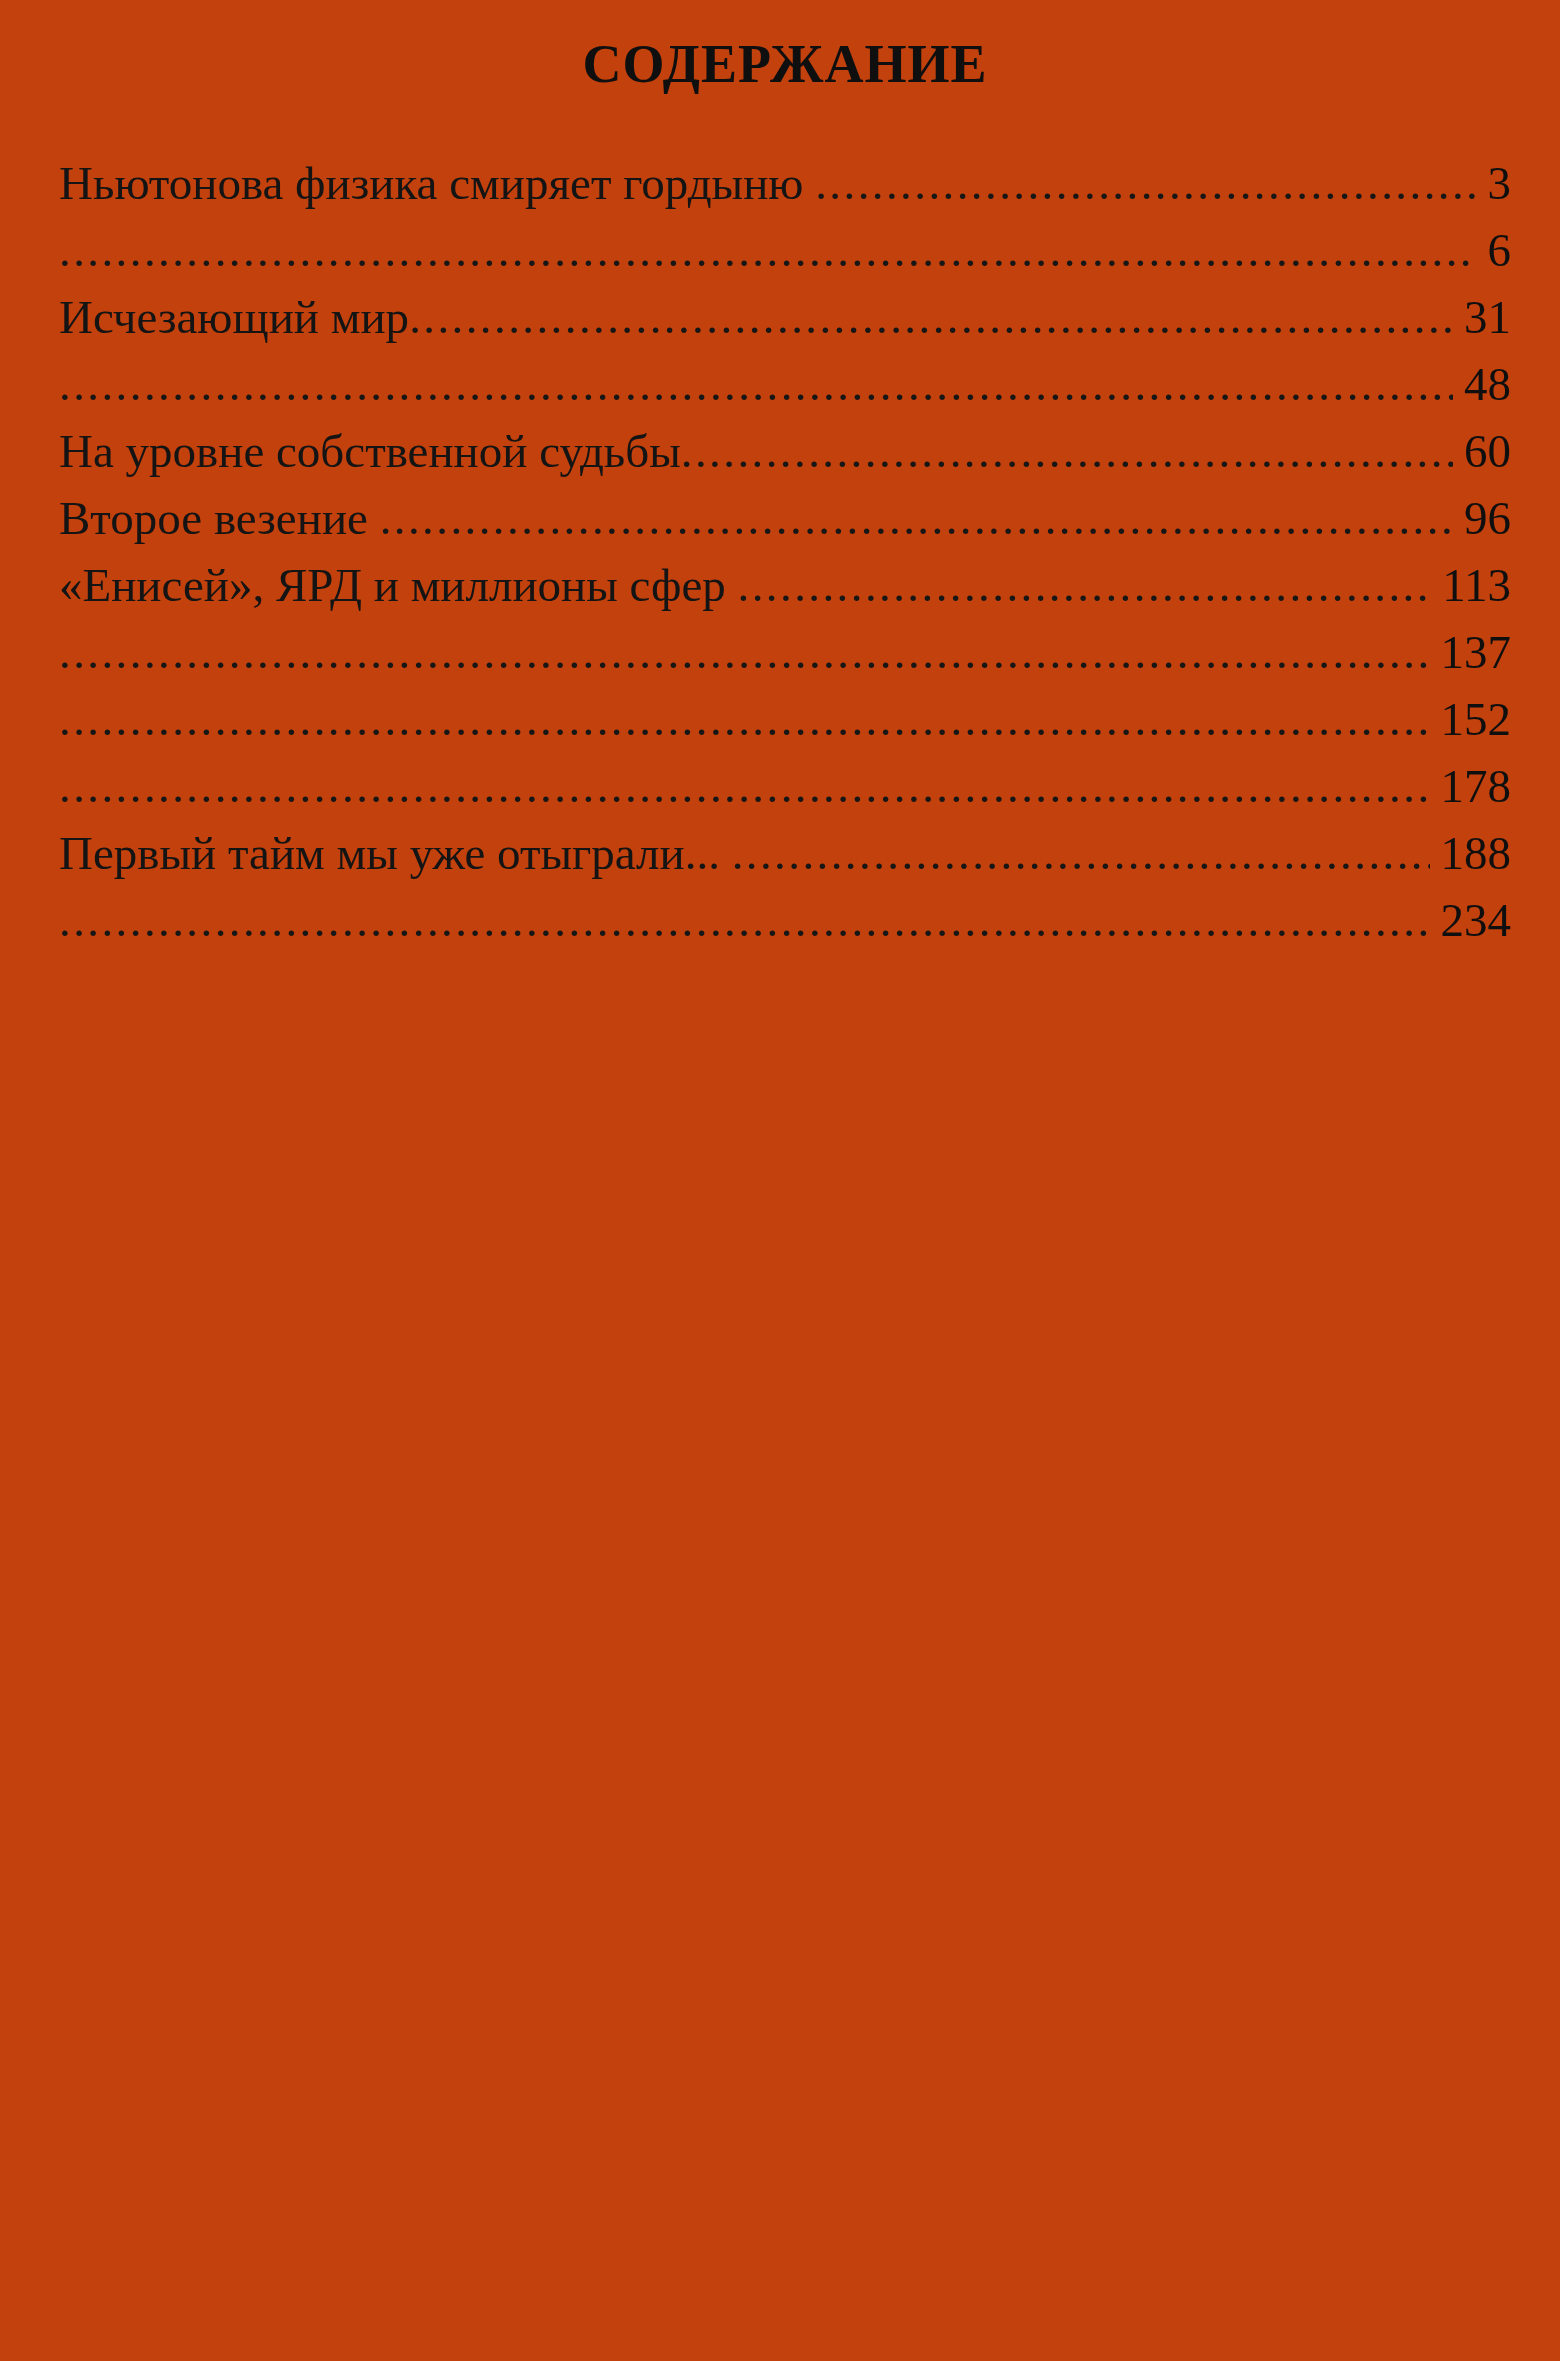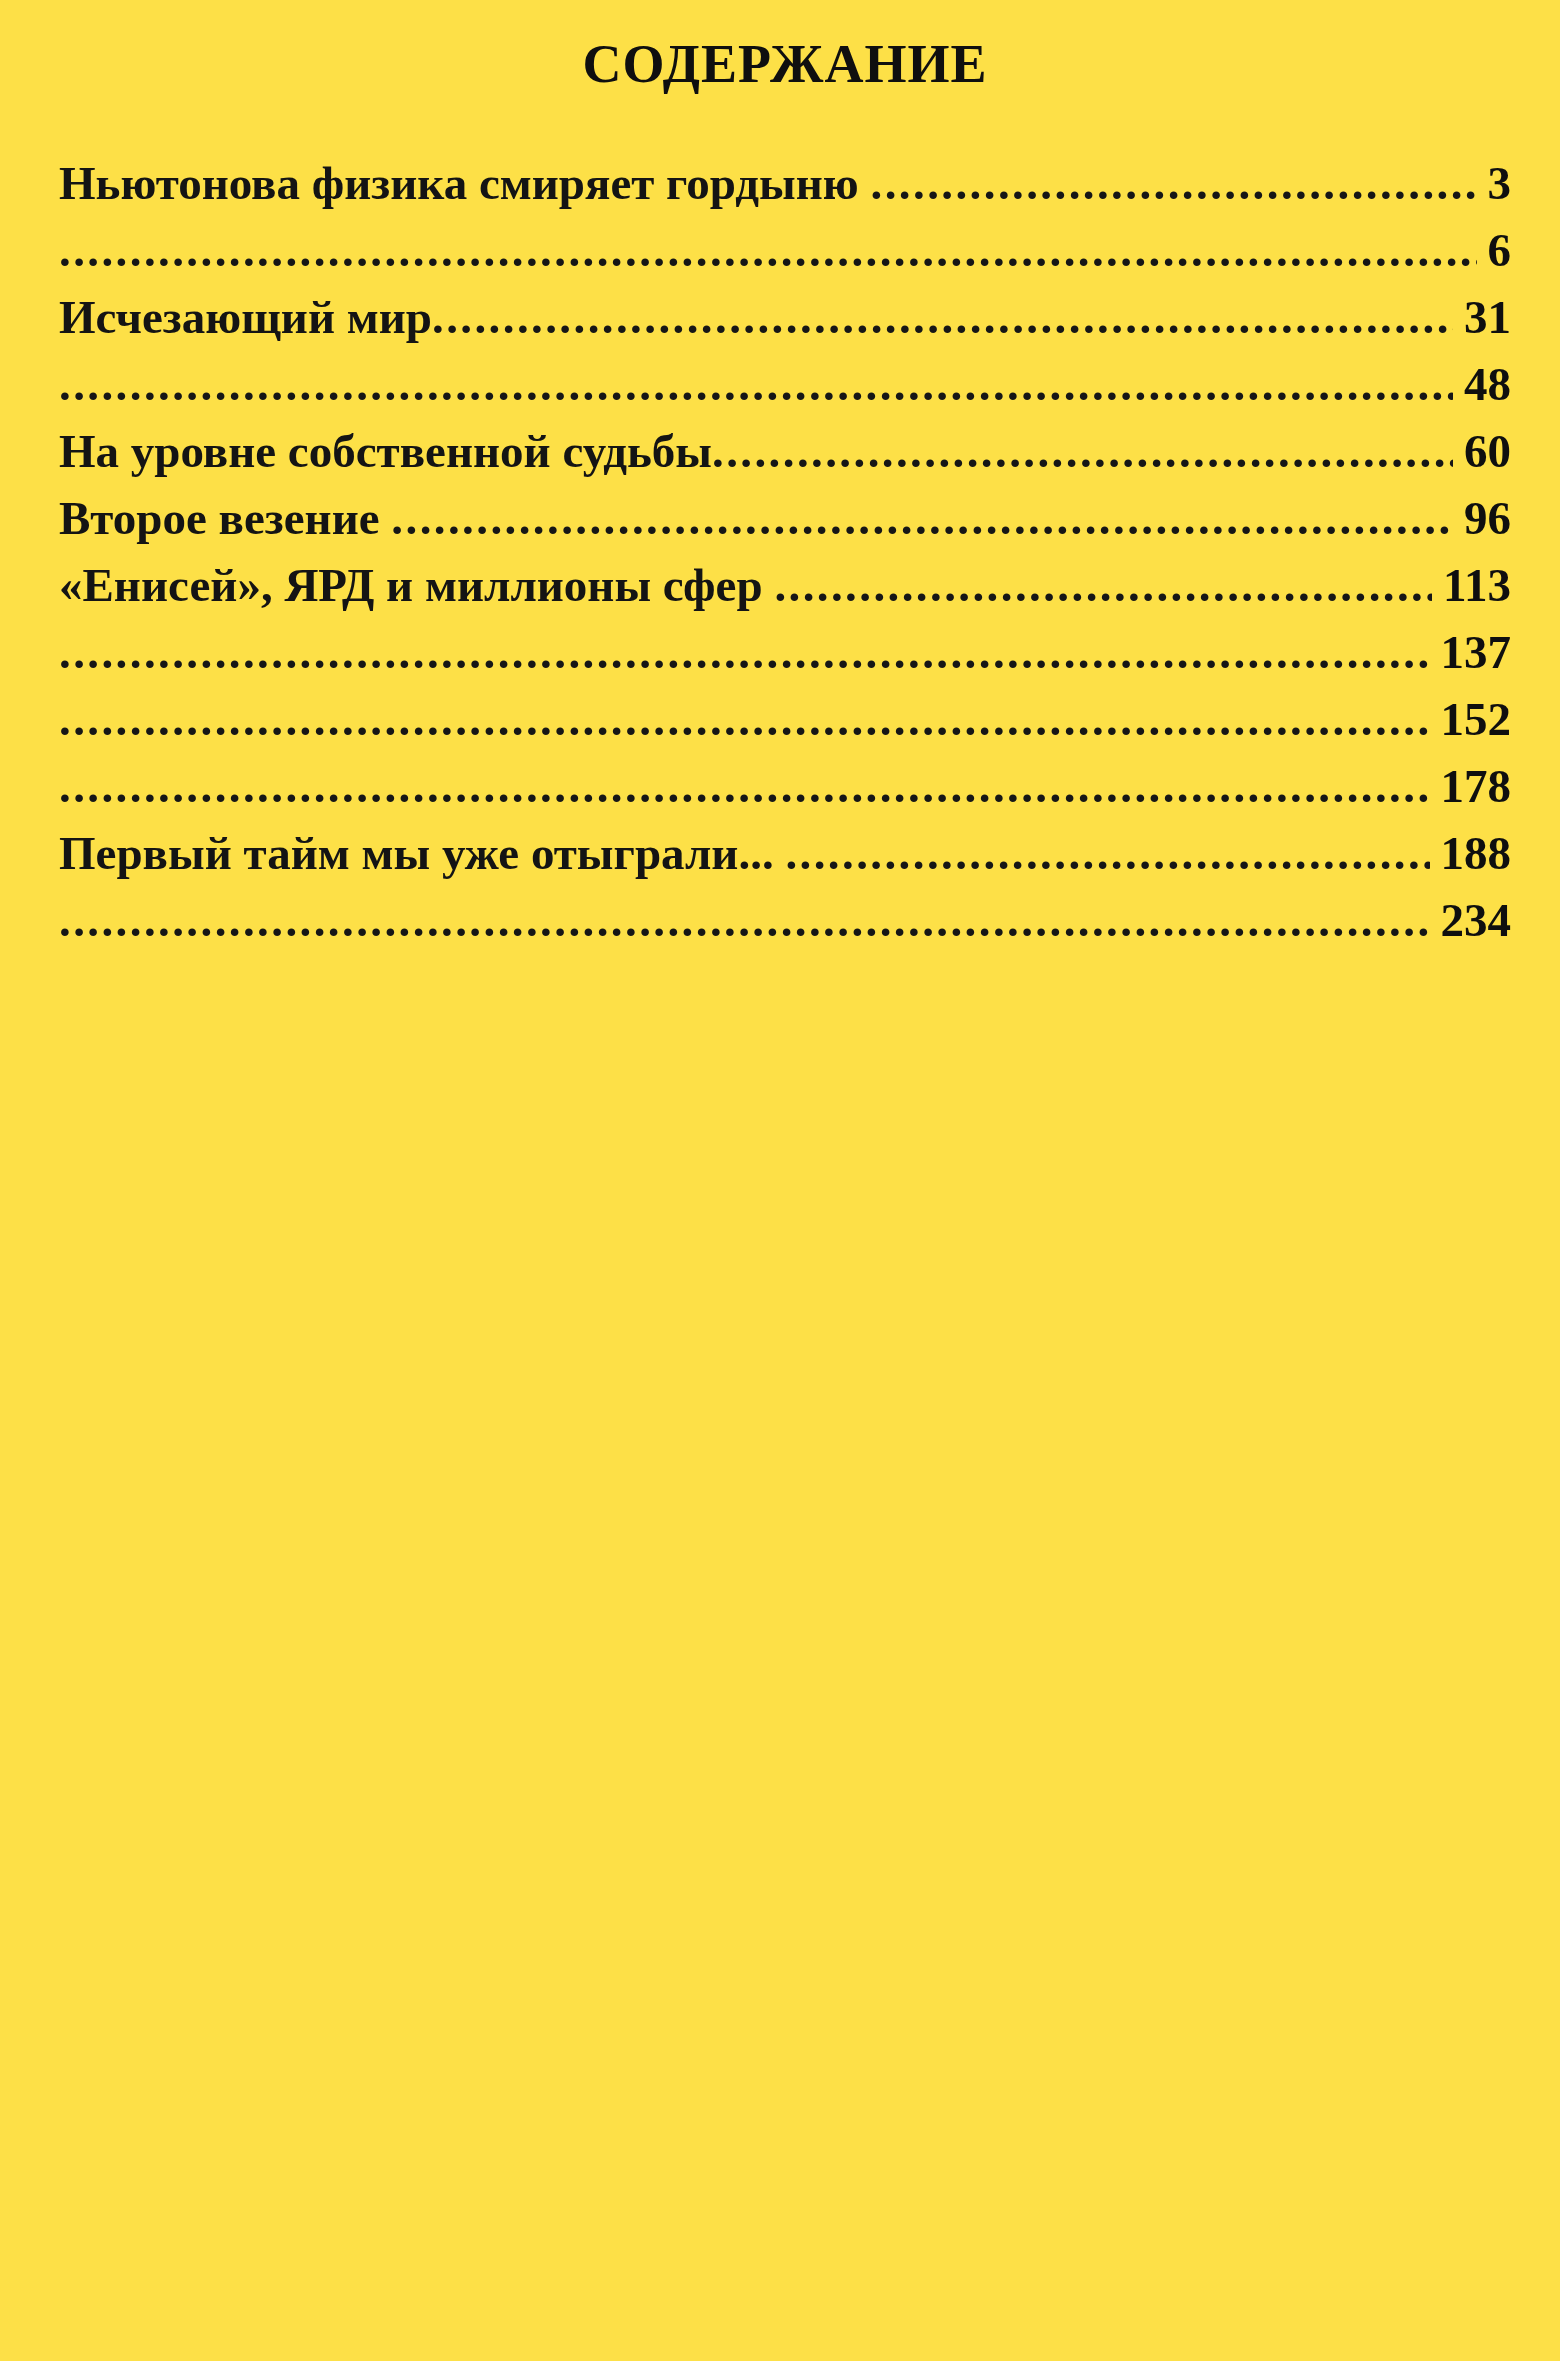--- a/index.html
+++ b/index.html
@@ -12,40 +12,40 @@
     height: 2361px;
     font-family: "Liberation Serif", "DejaVu Serif", serif;
     color: #121212;
     overflow: hidden;
   }
   .page {
     box-sizing: border-box;
     width: 1560px;
     height: 2361px;
     padding: 33px 49px 0 59px;
-    background: #fde047;
+    background: #c2410c;
   }
   .toc-title {
     margin: 0;
     font-size: 54px;
     font-weight: 700;
     line-height: 62px;
     text-align: center;
     letter-spacing: 1px;
     color: #0f0f0f;
   }
   .toc-list {
     margin-top: 55px;
   }
   .toc-row {
     display: flex;
     align-items: baseline;
     height: 67px;
     font-size: 47px;
-    font-weight: 700;
+    font-weight: 400;
     line-height: 67px;
     color: #141414;
   }
   .toc-label {
     flex: 0 0 auto;
     white-space: pre; 
   }
   .leader {
     flex: 1 1 auto;
     min-width: 0;

